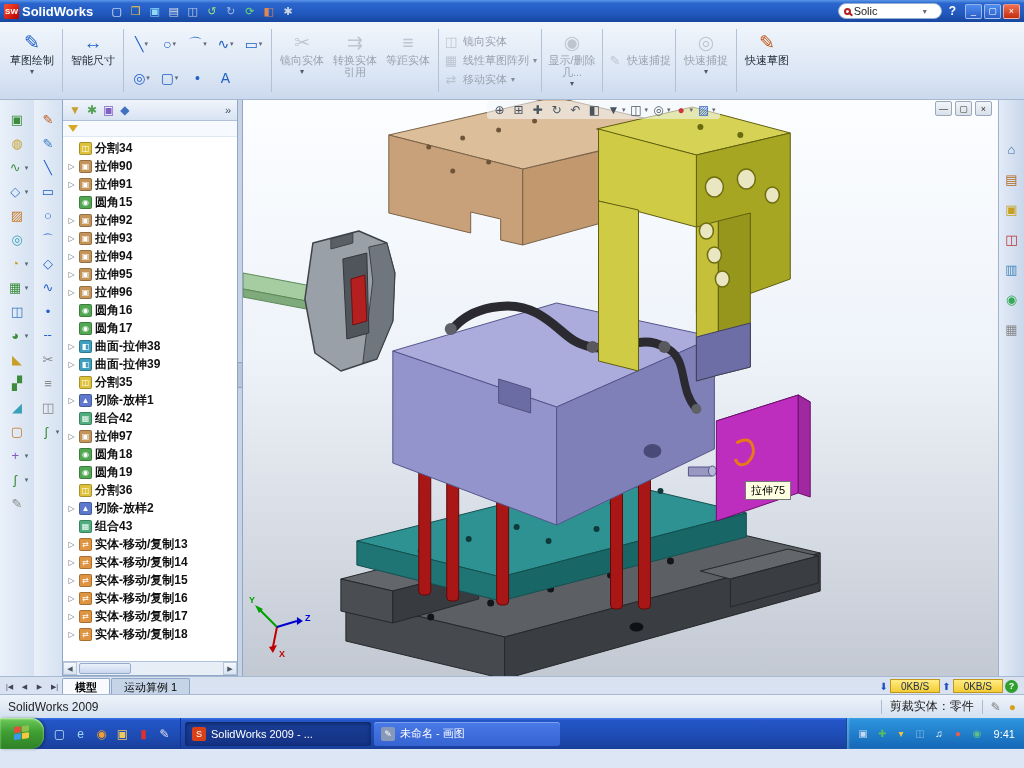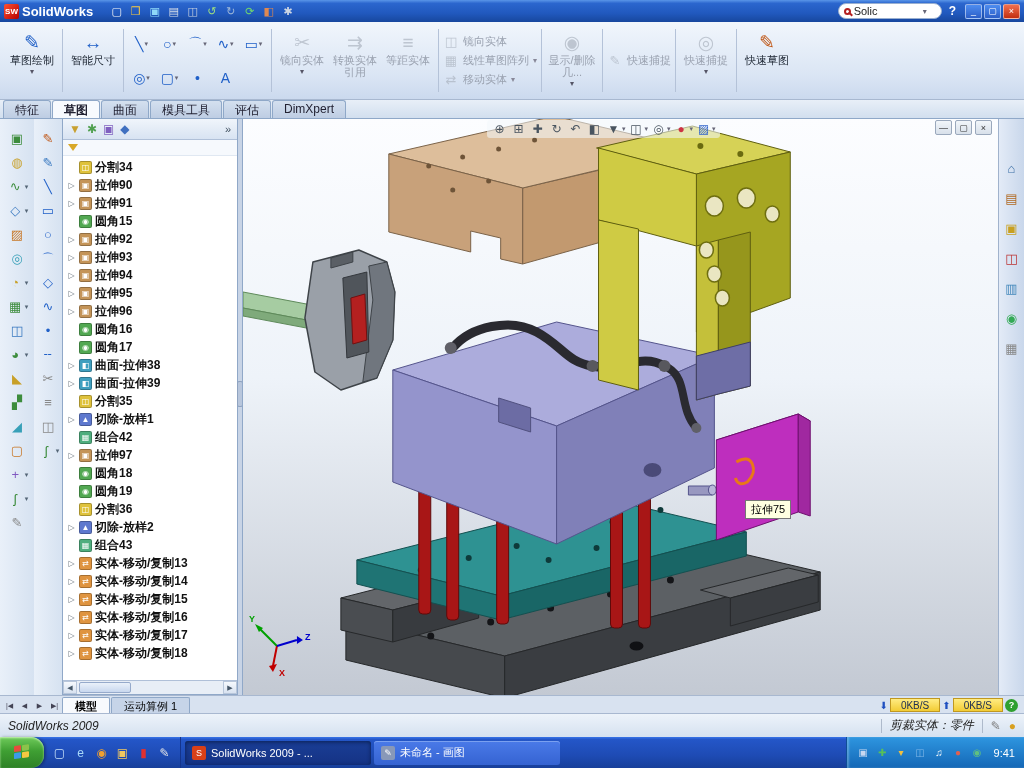--- a/index.html
+++ b/index.html
@@ -117,21 +117,21 @@
     height:16px; border-radius:2px 2px 0 0; margin-right:1px; white-space:nowrap; }
   .sheet-tab.active { background:#F8FAFD; font-weight:bold; }
   .net-meter { margin-left:auto; display:flex; align-items:center; gap:2px; padding:0 6px 1px; }
   .net-arrow { color:#2050C0; font-size:10px; }
   .net-seg { background:linear-gradient(#FFEC82,#F2CC34); border:1px solid #C09820; padding:0 10px; height:14px;
     display:flex; align-items:center; font-size:10px; color:#203050; }
   .net-help { width:13px; height:13px; border-radius:50%; background:#2FA030; color:#fff; font-size:9px;
     display:flex; align-items:center; justify-content:center; font-weight:bold; }
 
   .statusbar { height:24px; background:linear-gradient(#EDF3FA,#D5E1F0); border-top:1px solid #A8B8D0;
-    display:flex; align-items:center; padding:0 8px; color:#222;font-style:italic; }
+    display:flex; align-items:center; padding:0 8px; color:#222; }
   .sb-right { margin-left:auto; display:flex; align-items:center; gap:8px; }
   .sb-sep { width:1px; height:14px; background:#AEBACB; }
   .sb-ic { font-size:12px; color:#777; }
   .sb-ic.gold { color:#D8A020; }
 
   
   .taskbar { height:31px; background:linear-gradient(180deg,#3874E8 0%,#2456C8 8%,#1E4BB4 60%,#183F9A 100%);
     display:flex; align-items:center; color:#fff; }
   .start-btn { height:31px; width:44px; border-radius:0 13px 13px 0; display:flex; align-items:center; justify-content:center;
     background:linear-gradient(180deg,#6FCB5B 0%,#3F9F33 45%,#2E8126 100%); box-shadow:inset 0 1px 2px #C6F2B2, 2px 0 3px rgba(0,0,0,.3); }
@@ -297,28 +297,20 @@
       </div>
       <div class="rib-sep"></div>
       <div class="rib-group">
         <div class="rib-big">
           <span class="ic" style="color: rgb(192, 88, 24);">✎</span>
           <div class="lbl">快速草图</div>
         </div>
       </div>
     </div>
 
-  <div class="tabrow" id="tabrow">
-      <div class="cmdtab">特征</div>
-      <div class="cmdtab active">草图</div>
-      <div class="cmdtab">曲面</div>
-      <div class="cmdtab">模具工具</div>
-      <div class="cmdtab">评估</div>
-      <div class="cmdtab">DimXpert</div>
-    </div>
 
   <div class="main">
     <div class="ltb" id="ltb1">
         <div class="ltb-item">
           <span class="ltb-ic" style="color: rgb(60, 140, 60);">▣</span>
         </div>
         <div class="ltb-item">
           <span class="ltb-ic" style="color: rgb(200, 160, 40);">◍</span>
         </div>
         <div class="ltb-item">

